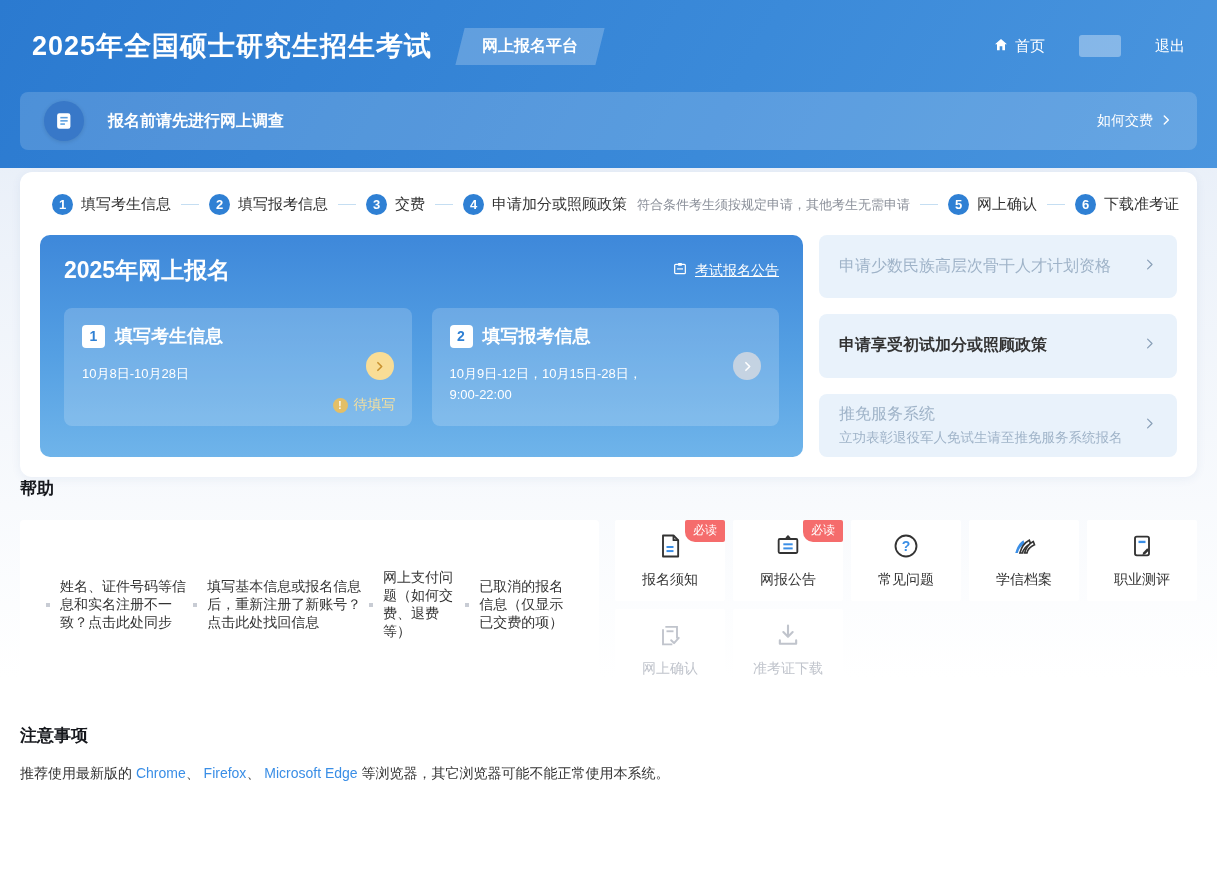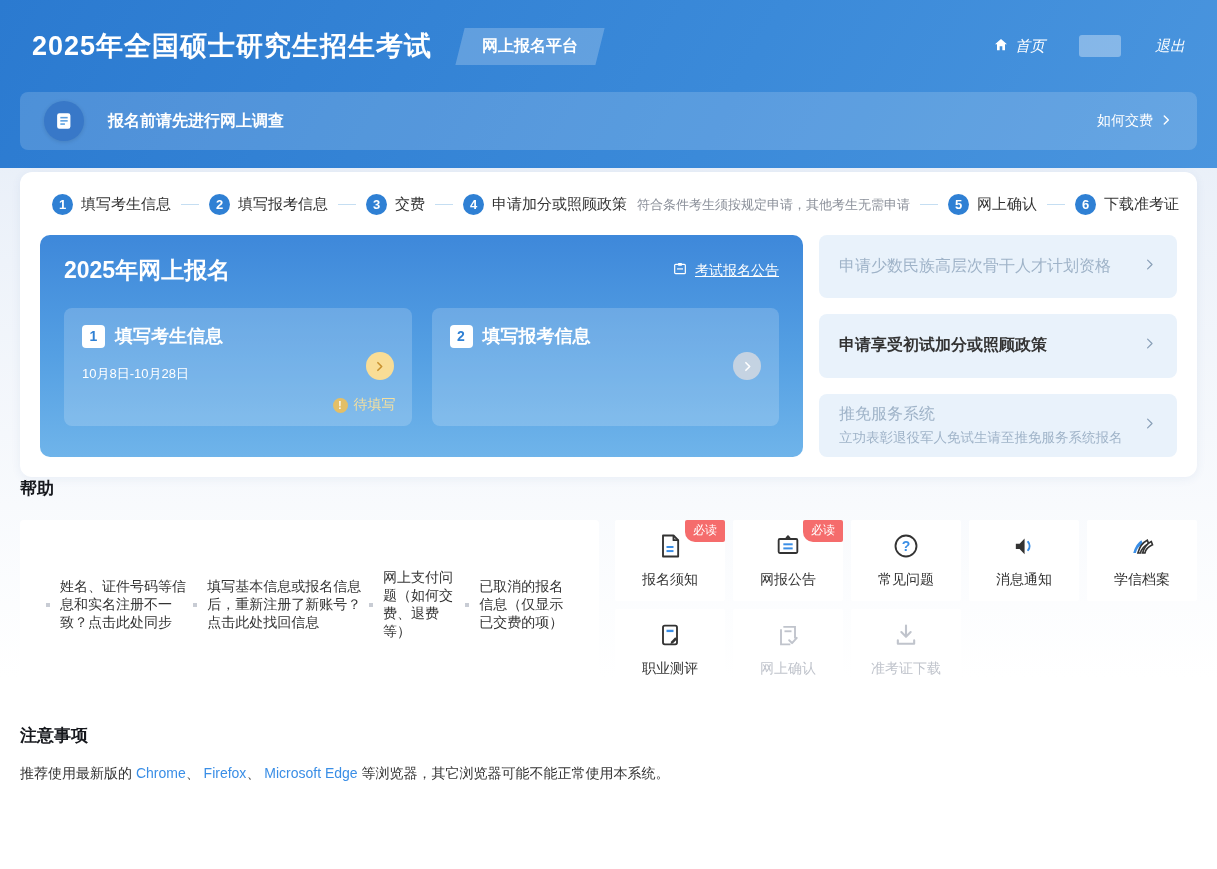--- a/index.html
+++ b/index.html
@@ -16,21 +16,21 @@
   }
   .header { height:92px; display:flex; align-items:center; padding:0 12px; }
   .header-title { color:#fff; font-size:27px; font-weight:bold; letter-spacing:1px; }
   .header-badge {
     margin-left:28px; background:rgba(255,255,255,.22); color:#fff;
     font-size:16px; font-weight:bold; padding:8px 22px;
     transform:skewX(-14deg);
   }
   .header-badge > span { display:inline-block; transform:skewX(14deg); }
   .header-nav { margin-left:auto; display:flex; align-items:center; gap:34px; color:#fff; font-size:15px; }
-  .nav-item { display:flex; align-items:center; gap:6px; cursor:pointer;font-style:italic; }
+  .nav-item { display:flex; align-items:center; gap:6px; cursor:pointer; }
   .user-blob { width:42px; height:22px; border-radius:3px; background:rgba(255,255,255,.35); }
   
   .survey-banner {
     height:58px; border-radius:8px; background:rgba(255,255,255,.16);
     display:flex; align-items:center; padding:0 24px; cursor:pointer;
   }
   .survey-icon-circle {
     width:40px; height:40px; border-radius:50%; background:#3878c8;
     display:flex; align-items:center; justify-content:center; box-shadow:0 1px 4px rgba(0,0,0,.12);
   }
@@ -242,20 +242,21 @@
             <span class="status-dot">!</span>
             <span>待填写</span>
           </div>
         </div>
 
         <div class="task-card">
           <div class="task-head">
             <span class="task-num">2</span>
             <span class="task-title">填写报考信息</span>
           </div>
+          <div class="task-date"><span>10月9日-12日，10月15日-28日，</span><br><span>9:00-22:00</span></div>
           <div class="task-arrow gray">
             <svg viewBox="0 0 24 24">
                 <polyline points="9 5 16 12 9 19" fill="none" stroke="currentColor" stroke-width="3" stroke-linecap="round" stroke-linejoin="round"></polyline>
               </svg>
           </div>
         </div>
       </div>
     </div>
 
     <div class="side-col">
@@ -346,29 +347,20 @@
           <svg viewBox="0 0 24 24">
               <circle cx="12" cy="12" r="9" fill="none" stroke="#333" stroke-width="1.6"></circle>
               <text x="12" y="16.2" text-anchor="middle" font-size="12" font-weight="bold" fill="#3a8ee6">?</text>
             </svg>
         </span>
         <span class="shortcut-label">常见问题</span>
       </div>
       <div class="shortcut">
         <span>
           <svg viewBox="0 0 24 24">
-              <path d="M5 10 v4.5 h3.2 L12.5 19 V5.5 L8.2 10 z" fill="#333"></path>
-              <path d="M15.5 8.5 a5.5 5.5 0 0 1 0 7" fill="none" stroke="#3a8ee6" stroke-width="1.7" stroke-linecap="round"></path>
-            </svg>
-        </span>
-        <span class="shortcut-label">消息通知</span>
-      </div>
-      <div class="shortcut">
-        <span>
-          <svg viewBox="0 0 24 24">
               <path d="M4.5 18 q2 -8 7 -11 l1.2 3 q-5 3 -6 8 z" fill="#3a8ee6"></path>
               <path d="M8.5 18 q2 -8 8 -11 l1.2 3 q-6 3 -7 8 z" fill="#fff" stroke="#333" stroke-width="1.4"></path>
               <path d="M12.5 18 q2 -7 7.5 -9.8 l1 2.8 q-5.5 2.5 -6.5 7 z" fill="#fff" stroke="#333" stroke-width="1.4"></path>
             </svg>
         </span>
         <span class="shortcut-label">学信档案</span>
       </div>
       <div class="shortcut">
         <span>
           <svg viewBox="0 0 24 24">

